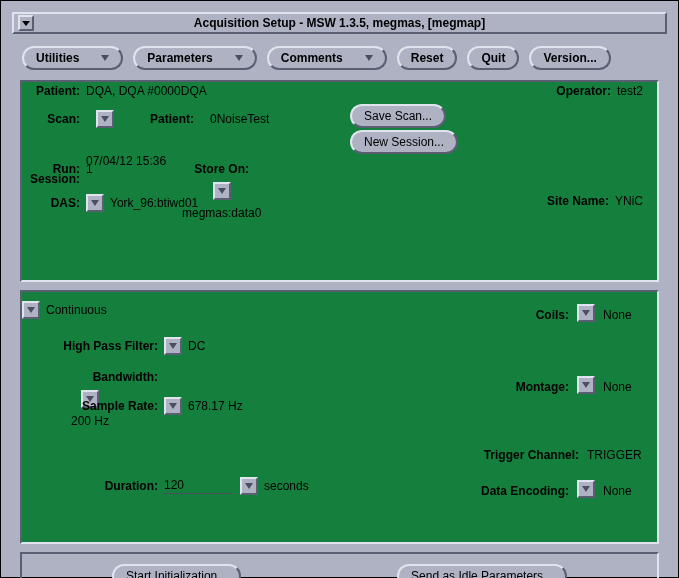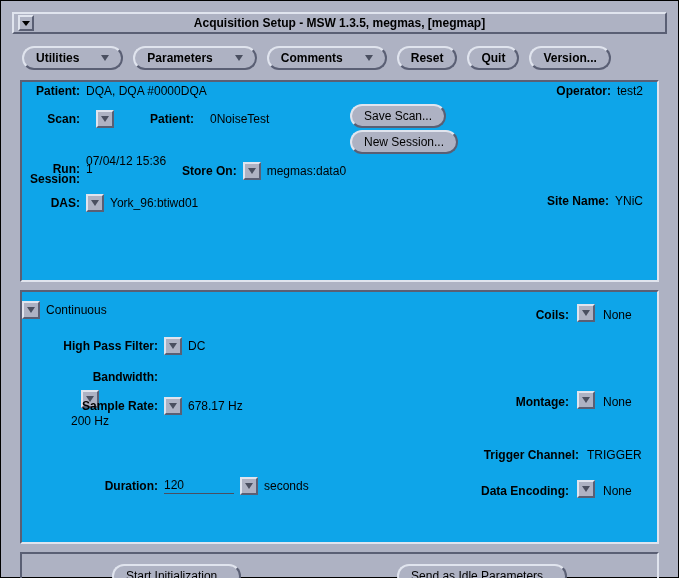--- a/index.html
+++ b/index.html
@@ -74,21 +74,21 @@
     font-weight: bold;
     color: #000;
     white-space: nowrap;
     cursor: default;
   }
   .btn svg { display: block; }
 
   .panel {
     border: 2px solid;
     border-color: #5a5f74 #e0e4ee #e0e4ee #5a5f74; 
-    background: #0ea5e9;
+    background: #15803d;
     padding: 10px 12px;
     margin-bottom: 8px;
     position: relative;
   }
 
   .row {
     display: flex;
     align-items: center;
     min-height: 24px;
     gap: 6px;
@@ -132,34 +132,34 @@
   }
 
   
   .sec1 { position: relative; height: 178px; }
   .sec1 .r1  { position:absolute; left:0;   top:2px;   display:flex; align-items:center; gap:6px; }
   .sec1 .op  { position:absolute; right:14px; top:2px;  display:flex; align-items:center; gap:6px; }
   .sec1 .r2  { position:absolute; left:0;   top:28px;  display:flex; align-items:center; gap:16px; }
   .sec1 .savescan { position:absolute; left:328px; top:24px; }
   .sec1 .r3  { position:absolute; left:0;   top:54px;  display:flex; align-items:center; gap:6px; }
   .sec1 .r4  { position:absolute; left:0;   top:80px;  display:flex; align-items:flex-end; gap:6px; }
-  .sec1 .store { position:absolute; left:160px; top:80px; display:flex; align-items:center; gap:6px; }
+  .sec1 .store { position:absolute; left:160px; top:80px; display:flex; align-items:center; gap:6px;flex-direction:column; }
   .sec1 .r5  { position:absolute; left:0;   top:112px; display:flex; align-items:center; gap:6px; }
   .sec1 .site { position:absolute; right:14px; top:112px; display:flex; align-items:center; gap:6px; }
 
   
   .sec2 { position: relative; height: 230px; }
   .sec2 .leftcol .lbl { width: 136px; }
   .sec2 .c-l { position:absolute; left:0; }
   .sec2 .c-r { position:absolute; right:10px; display:flex; align-items:flex-end; gap:8px; }
   .sec2 .r-acq  { top: 6px; }
   .sec2 .r-coil { top: 6px; }
   .sec2 .r-hpf  { top: 42px; }
   .sec2 .r-bw   { top: 78px; flex-direction: column; }
-  .sec2 .r-mont { top: 78px; margin-top: 15px; }
+  .sec2 .r-mont { top: 78px; }
   .sec2 .r-sr   { top: 102px; }
   .sec2 .r-trig { top: 146px; }
   .sec2 .r-dur  { top: 182px; }
   .sec2 .r-enc  { top: 182px; }
 
   
   .bottom {
     border: 2px solid;
     border-color: #5a5f74 #e0e4ee #e0e4ee #5a5f74;
     padding: 10px 12px;

